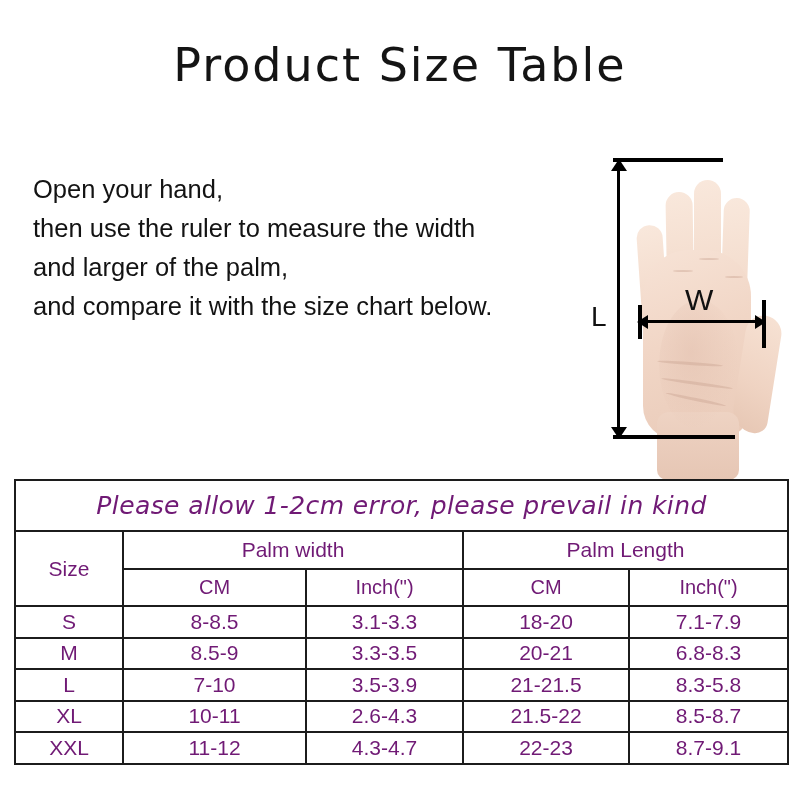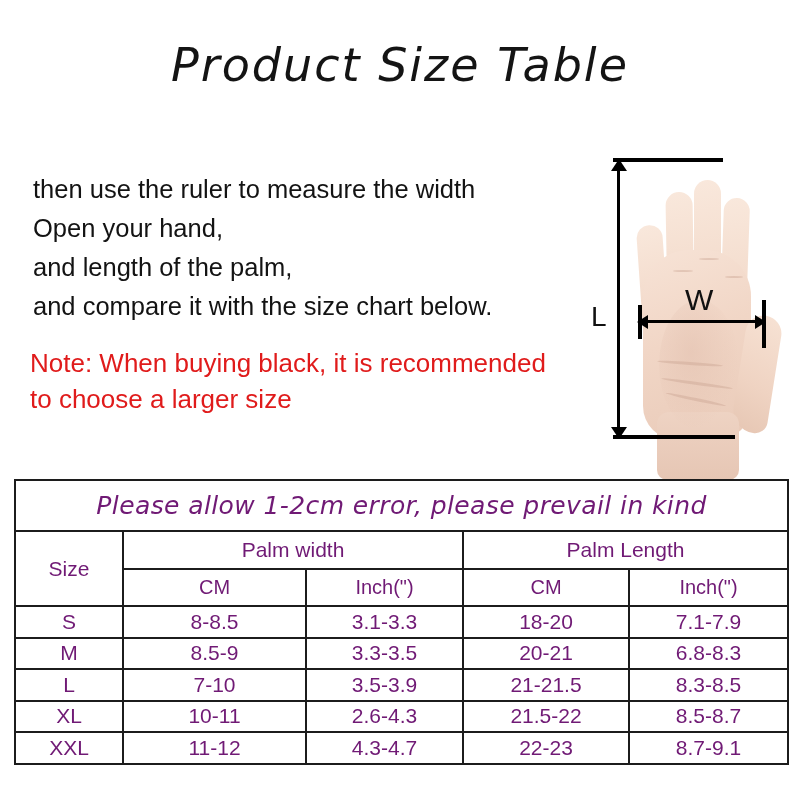--- a/index.html
+++ b/index.html
@@ -16,21 +16,20 @@
   }
 
   
   #title {
     position: absolute;
     left: 0; top: 38px;
     width: 800px;
     text-align: center;
     font-family: "DejaVu Sans", sans-serif;
     font-size: 46px;
-    font-style: italic;
     font-weight: 400;
     letter-spacing: 2px;
     color: #141414;
     white-space: nowrap;
   }
 
   
   #instructions {
     position: absolute;
     left: 33px; top: 170px;
@@ -221,30 +220,26 @@
   .col-lin   { width: 159px; }
 </style>
 </head>
 <body>
 
 <div id="page">
 
   <div id="title">Product Size Table</div>
 
   <div id="instructions">
+    <span class="line">Open your hand,</span>
     <span class="line">then use the ruler to measure the width</span>
-    <span class="line">Open your hand,</span>
-    <span class="line">and length of the palm,</span>
+    <span class="line">and larger of the palm,</span>
     <span class="line">and compare it with the size chart below.</span>
   </div>
 
-  <div id="note">
-    <span class="line">Note: When buying black, it is recommended</span>
-    <span class="line">to choose a larger size</span>
-  </div>
 
   <div id="hand-figure">
 
     <div class="hand-wrap">
       <div class="finger f1"></div>
       <div class="finger f2"></div>
       <div class="finger f3"></div>
       <div class="finger f4"></div>
       <div class="palm"></div>
       <div class="thumb"></div>
@@ -309,21 +304,21 @@
         <td>8.5-9</td>
         <td>3.3-3.5</td>
         <td>20-21</td>
         <td>6.8-8.3</td>
       </tr>
       <tr class="datarow">
         <td>L</td>
         <td>7-10</td>
         <td>3.5-3.9</td>
         <td>21-21.5</td>
-        <td>8.3-8.5</td>
+        <td>8.3-5.8</td>
       </tr>
       <tr class="datarow">
         <td>XL</td>
         <td>10-11</td>
         <td>2.6-4.3</td>
         <td>21.5-22</td>
         <td>8.5-8.7</td>
       </tr>
       <tr class="datarow">
         <td>XXL</td>

